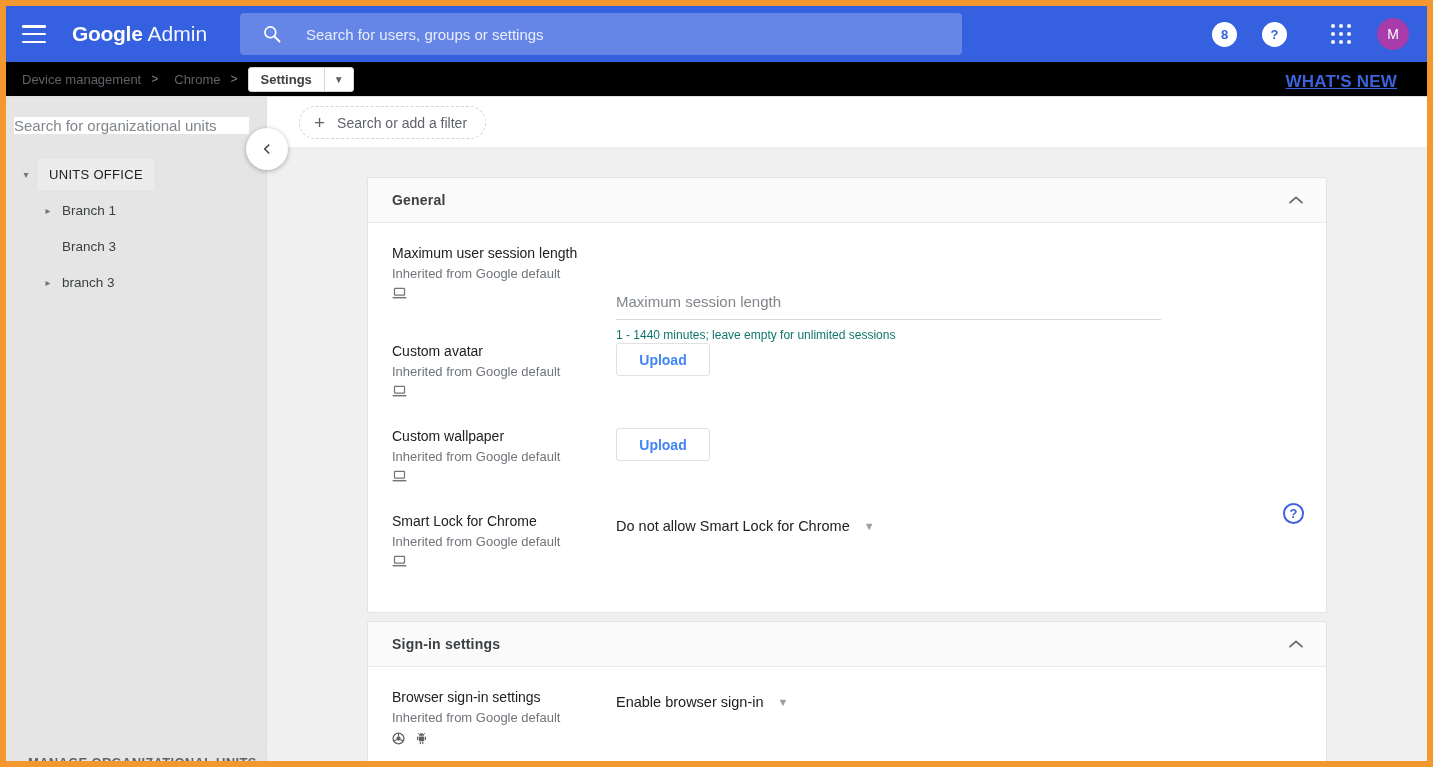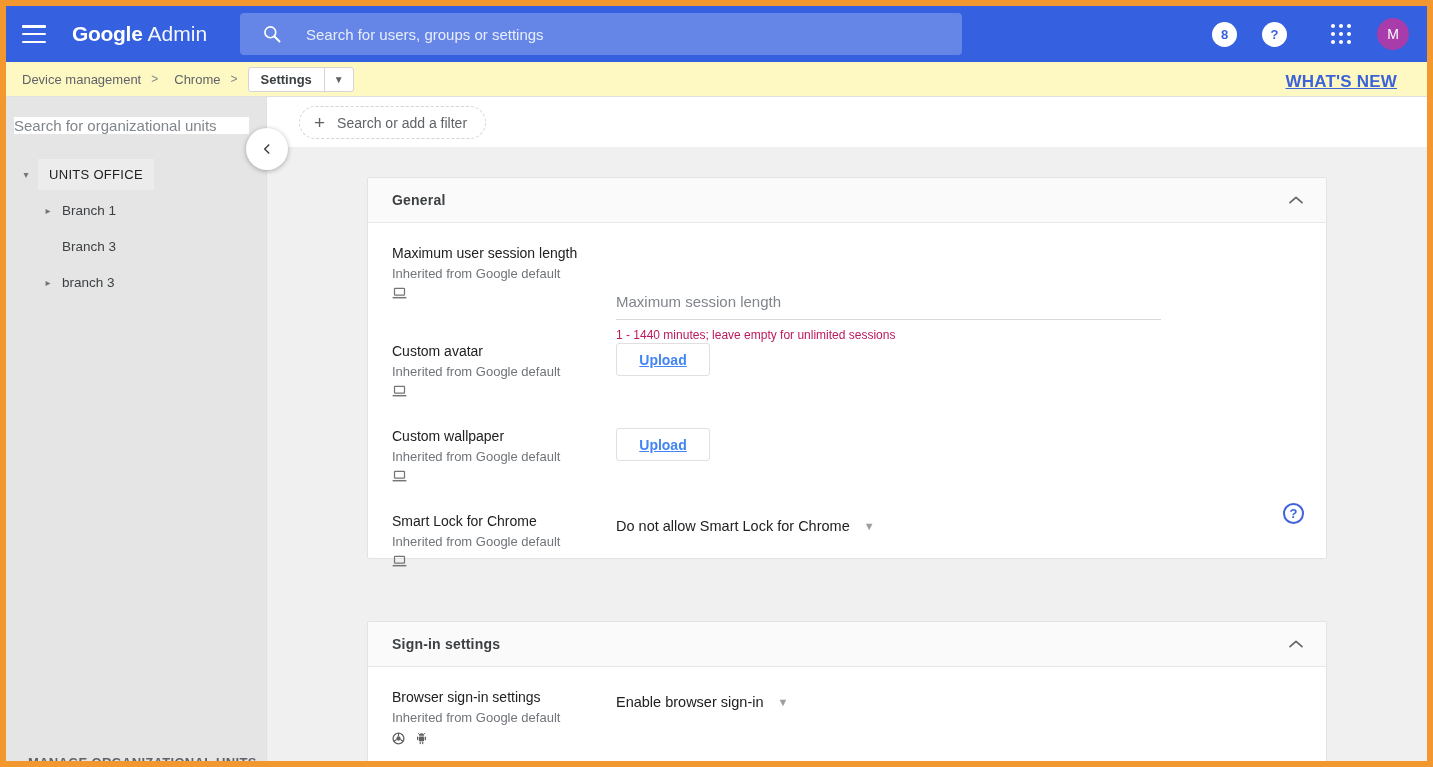--- a/index.html
+++ b/index.html
@@ -19,21 +19,21 @@
   .searchbox .ph { margin-left:24px; color:rgba(255,255,255,.85); font-size:15px; }
   .topicons { position:absolute; right:10px; top:0; height:56px; display:flex; align-items:center; }
   .circlebtn { width:25px; height:25px; border-radius:50%; background:#fff; color:#3560df; font-size:13px; font-weight:700; display:flex; align-items:center; justify-content:center; cursor:pointer; }
   .support { margin-right:25px; }
   .help { margin-right:44px; }
   .appsgrid { display:grid; grid-template-columns:repeat(3,4px); grid-gap:4px; margin-right:26px; cursor:pointer; }
   .appsgrid i { width:4px; height:4px; border-radius:50%; background:#fff; }
   .avatar { width:32px; height:32px; border-radius:50%; background:#a83caa; color:#fff; font-size:14px; font-weight:500; display:flex; align-items:center; justify-content:center; margin-right:8px; cursor:pointer; }
 
   
-  .crumbbar { position:absolute; left:0; top:56px; right:0; height:35px; background:#fef9c3; border-bottom:1px solid #e0e0e0; display:flex; align-items:center; font-size:13px; color:#5f6368; }
+  .crumbbar { position:absolute; left:0; top:56px; right:0; height:35px; background:#000000; border-bottom:1px solid #e0e0e0; display:flex; align-items:center; font-size:13px; color:#5f6368; }
   .crumbbar .item { margin-left:16px; cursor:pointer; }
   .crumbbar .sep { margin-left:10px; color:#80868b; font-size:12px; }
   .settings-split { margin-left:10px; display:flex; align-items:stretch; border:1px solid #d5d5d5; border-radius:3px; height:25px; background:#fff; }
   .settings-split .cur { display:flex; align-items:center; padding:0 12px; font-weight:700; color:#3c4043; cursor:pointer; }
   .settings-split .dd { display:flex; align-items:center; padding:0 9px; border-left:1px solid #d5d5d5; color:#5f6368; font-size:10px; cursor:pointer; }
   .whatsnew { position:absolute; right:30px; top:0; height:39px; display:flex; align-items:center; color:#3c62d9; font-weight:700; font-size:17px; text-decoration:underline; letter-spacing:.2px; cursor:pointer; }
 
   
   .main { position:absolute; left:0; top:91px; right:0; bottom:0; display:flex; }
   .sidebar { position:relative; width:261px; flex:0 0 261px; background:#e5e5e5; border-right:1px solid #e0e0e0; }
@@ -52,38 +52,38 @@
   .collapse-btn { position:absolute; left:240px; top:31px; width:42px; height:42px; border-radius:50%; background:#fff; box-shadow:0 1px 5px rgba(0,0,0,.3); display:flex; align-items:center; justify-content:center; cursor:pointer; z-index:6; }
 
   .content { position:relative; flex:1; background:#f0f0f1; overflow:hidden; }
   .filter-row { position:absolute; left:0; top:0; right:0; height:50px; background:#fff; }
   .filter-chip { position:absolute; left:32px; top:9px; height:33px; border:1.6px dashed #d4d4d4; border-radius:17px; display:inline-flex; align-items:center; padding:0 18px 0 14px; cursor:pointer; background:#fff; }
   .filter-chip .plus { color:#5f6368; font-size:19px; font-weight:400; margin-right:12px; line-height:1; }
   .filter-chip .txt { color:#5f6368; font-size:14px; }
 
   
   .card { position:absolute; left:100px; width:960px; background:#fff; border:1px solid #e3e3e3; border-radius:2px; }
-  .card-1 { top:80px; height:382px; }
+  .card-1 { top:80px; height:436px; }
   .card-2 { top:524px; height:220px; }
   .card-header { height:45px; background:#fafafa; border-bottom:1px solid #e8e8e8; display:flex; align-items:center; justify-content:space-between; padding:0 22px 0 24px; }
   .card-header .ttl { font-size:14px; font-weight:600; color:#3c4043; letter-spacing:.2px; }
   .card-header .collapse { cursor:pointer; display:flex; align-items:center; }
 
   .setting-row { position:relative; display:flex; padding:22px 24px 0 24px; }
   .setting-row .labelcol { width:224px; flex:0 0 224px; }
   .labelcol .t { font-size:14px; font-weight:500; color:#212121; }
   .labelcol .i { font-size:13px; color:#70757a; margin-top:5px; }
   .labelcol .devices { margin-top:6px; display:flex; align-items:center; gap:10px; color:#757575; }
   .setting-row .valuecol { flex:1; position:relative; }
 
   .underline-input { width:545px;margin-top:48px; }
   .underline-input .ph { font-size:15px; color:#80868b; padding-bottom:9px; border-bottom:1px solid #d9d9d9; cursor:text; }
-  .underline-input .helper { font-size:12px; color:#be185d; margin-top:8px; }
-
-  .upload-btn { width:94px; height:33px; background:#fff; border:1px solid #e0e0e0; border-radius:3px; color:#4285f4; font-weight:700; font-size:14px; font-family:inherit; cursor:pointer;text-decoration:underline; }
+  .underline-input .helper { font-size:12px; color:#0f766e; margin-top:8px; }
+
+  .upload-btn { width:94px; height:33px; background:#fff; border:1px solid #e0e0e0; border-radius:3px; color:#4285f4; font-weight:700; font-size:14px; font-family:inherit; cursor:pointer; }
 
   .select-val { display:flex; align-items:center; margin-top:5px; cursor:pointer; }
   .select-val .v { font-size:14.5px; color:#202124; }
   .select-val .chev { color:#9e9e9e; font-size:11px; margin-left:14px; }
 
   .help-circle { position:absolute; right:22px; top:12px; width:21px; height:21px; border:2px solid #3f61dd; border-radius:50%; color:#3f61dd; font-size:13px; font-weight:700; display:flex; align-items:center; justify-content:center; cursor:pointer; }
 </style>
 </head>
 <body>
 

